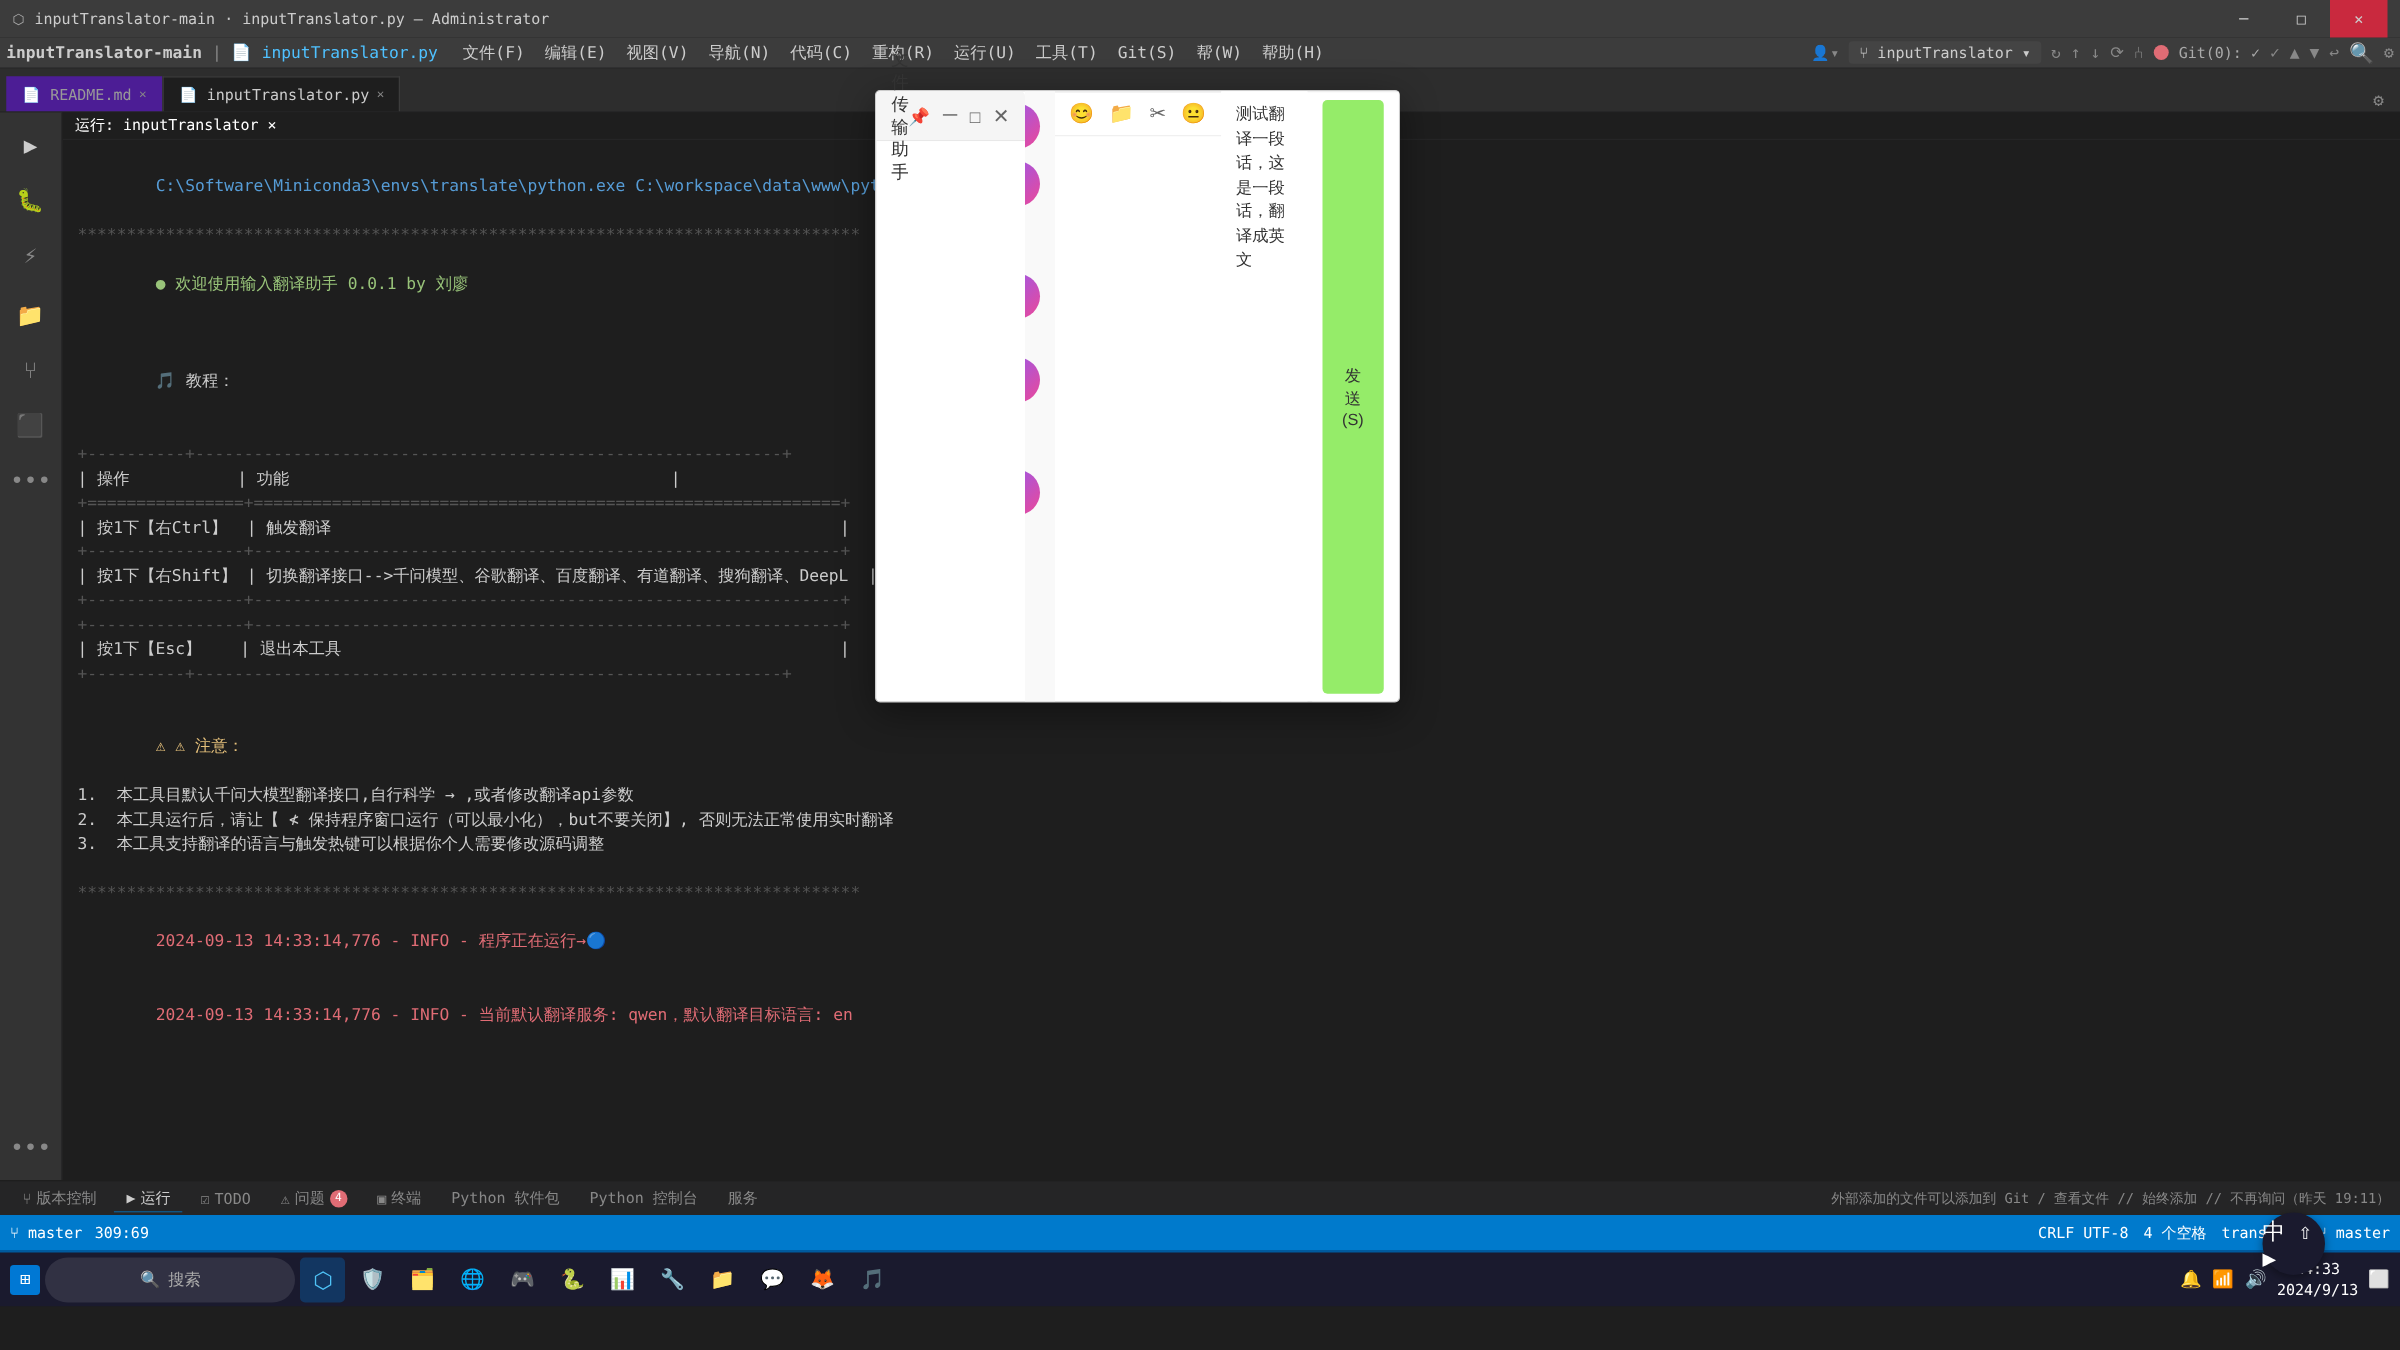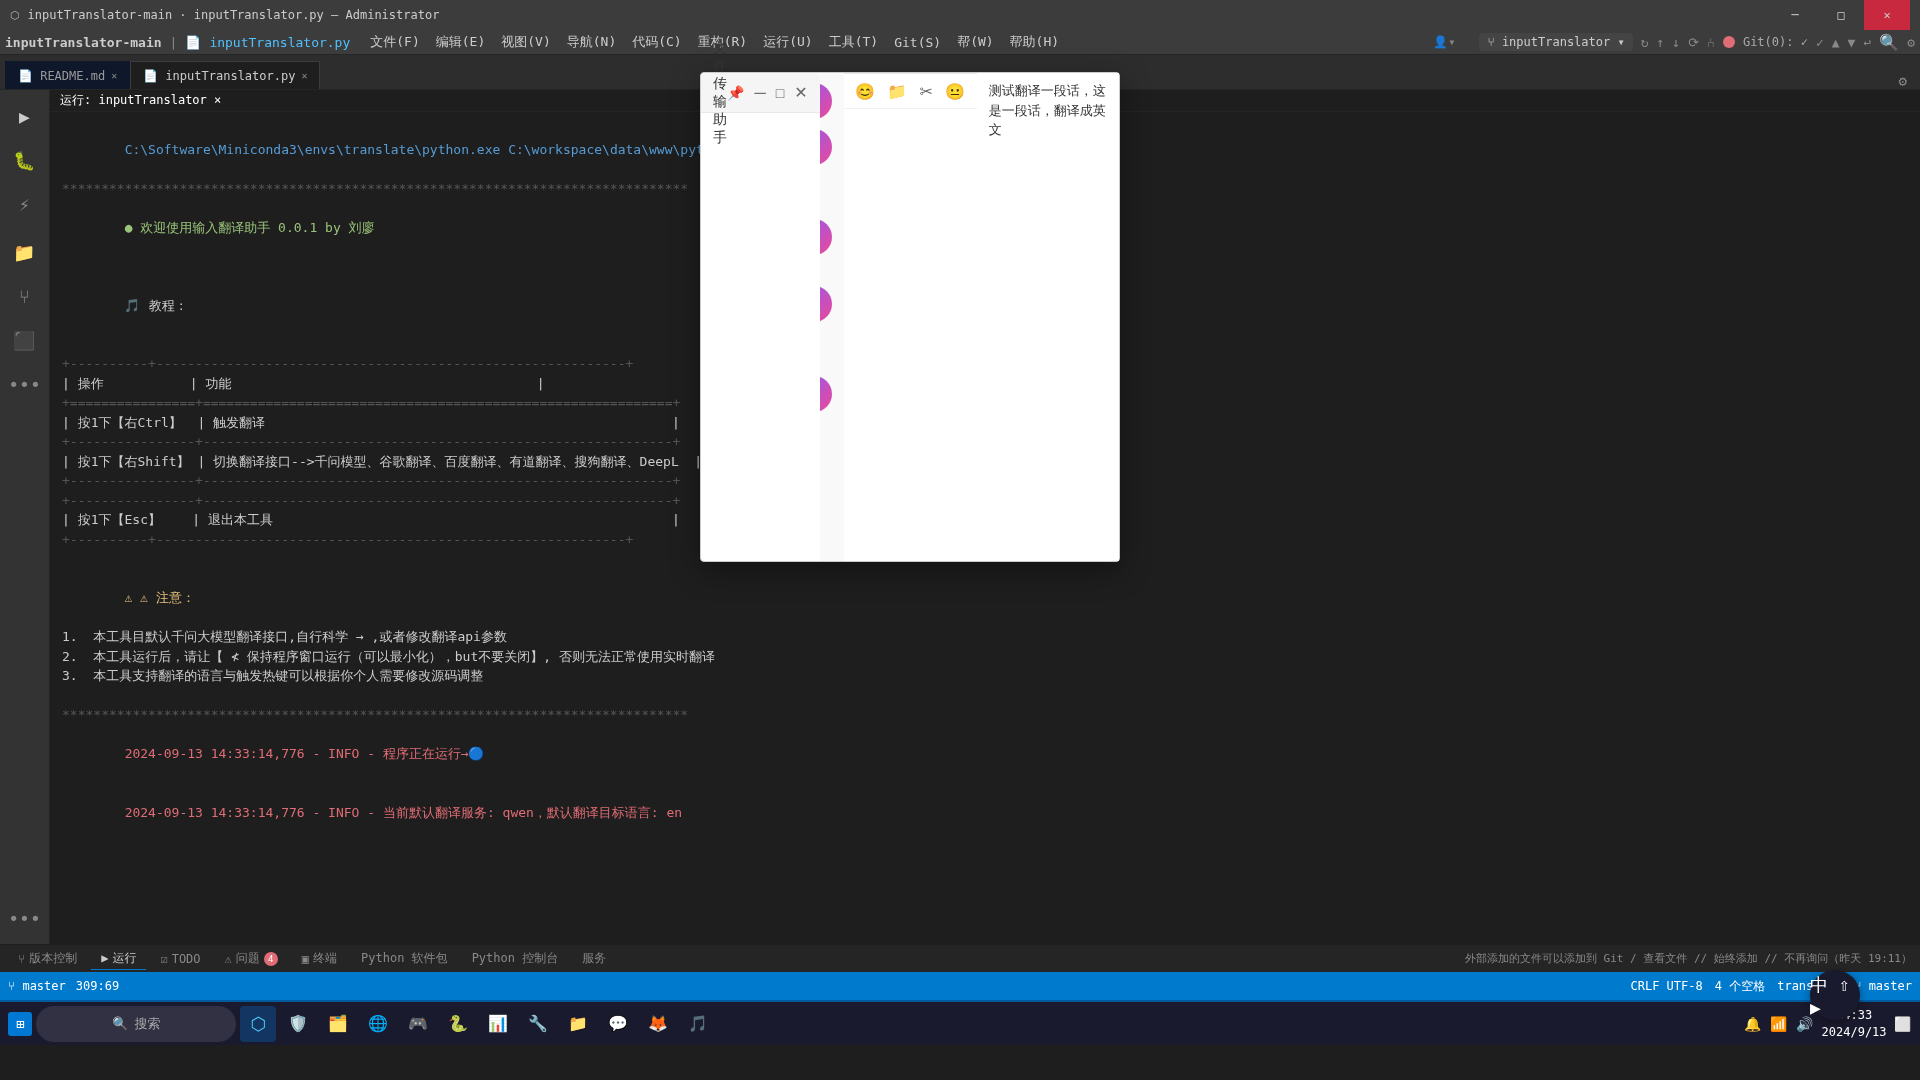--- a/index.html
+++ b/index.html
@@ -50,21 +50,21 @@
       border-bottom: 1px solid #252526;
     }
     .tab {
       height: 28px;
       display: flex;
       align-items: center;
       padding: 0 12px;
       font-size: 12px;
       cursor: pointer;
       color: #999;
-      background: #0f172a;
+      background: #4c1d95;
       border: 1px solid transparent;
       border-bottom: none;
       gap: 6px;
     }
     .tab.active {
       background: #1e1e1e;
       color: #cccccc;
       border-color: #3c3c3c;
     }
     .tab-close {
@@ -428,21 +428,21 @@
   <span class="menu-item">导航(N)</span>
   <span class="menu-item">代码(C)</span>
   <span class="menu-item">重构(R)</span>
   <span class="menu-item">运行(U)</span>
   <span class="menu-item">工具(T)</span>
   <span class="menu-item">Git(S)</span>
   <span class="menu-item">帮(W)</span>
   <span class="menu-item">帮助(H)</span>
   <div style="margin-left:auto;display:flex;align-items:center;gap:8px;">
     <span style="font-size:12px;color:#888;">👤▾</span>
-    <span style="font-size:12px;background:#444;padding:2px 8px;border-radius:3px;margin-left:16px;">⑂ inputTranslator ▾</span>
+    <span style="font-size:12px;background:#444;padding:2px 8px;border-radius:3px;">⑂ inputTranslator ▾</span>
     <span style="font-size:13px;color:#888;">↻</span>
     <span style="font-size:13px;color:#888;">↑</span>
     <span style="font-size:13px;color:#888;">↓</span>
     <span style="font-size:13px;color:#888;">⟳</span>
     <span style="font-size:13px;color:#888;">⑃</span>
     <span style="width:12px;height:12px;background:#e06c75;border-radius:50%;display:inline-block;"></span>
     <span style="font-size:12px;color:#aaa;">Git(0): ✓</span>
     <span style="font-size:13px;color:#888;">✓</span>
     <span style="font-size:13px;color:#888;">▲</span>
     <span style="font-size:13px;color:#888;">▼</span>
@@ -682,17 +682,20 @@
     <span class="dialog-toolbar-icon">😊</span>
     <span class="dialog-toolbar-icon">📁</span>
     <span class="dialog-toolbar-icon">✂</span>
     <span class="dialog-toolbar-icon">😐</span>
   </div>
 
   <div class="dialog-input-area" contenteditable="true" style="">
     <span>测试翻译一段话，这是一段话，翻译成英文</span>
   </div>
 
+  <div class="dialog-footer">
+    <button class="send-btn">发送(S)</button>
+  </div>
 </div>
 
 <div class="wechat-corner">
   <span>中 ⇧ ▶</span>
 </div>
 
 </body></html>

